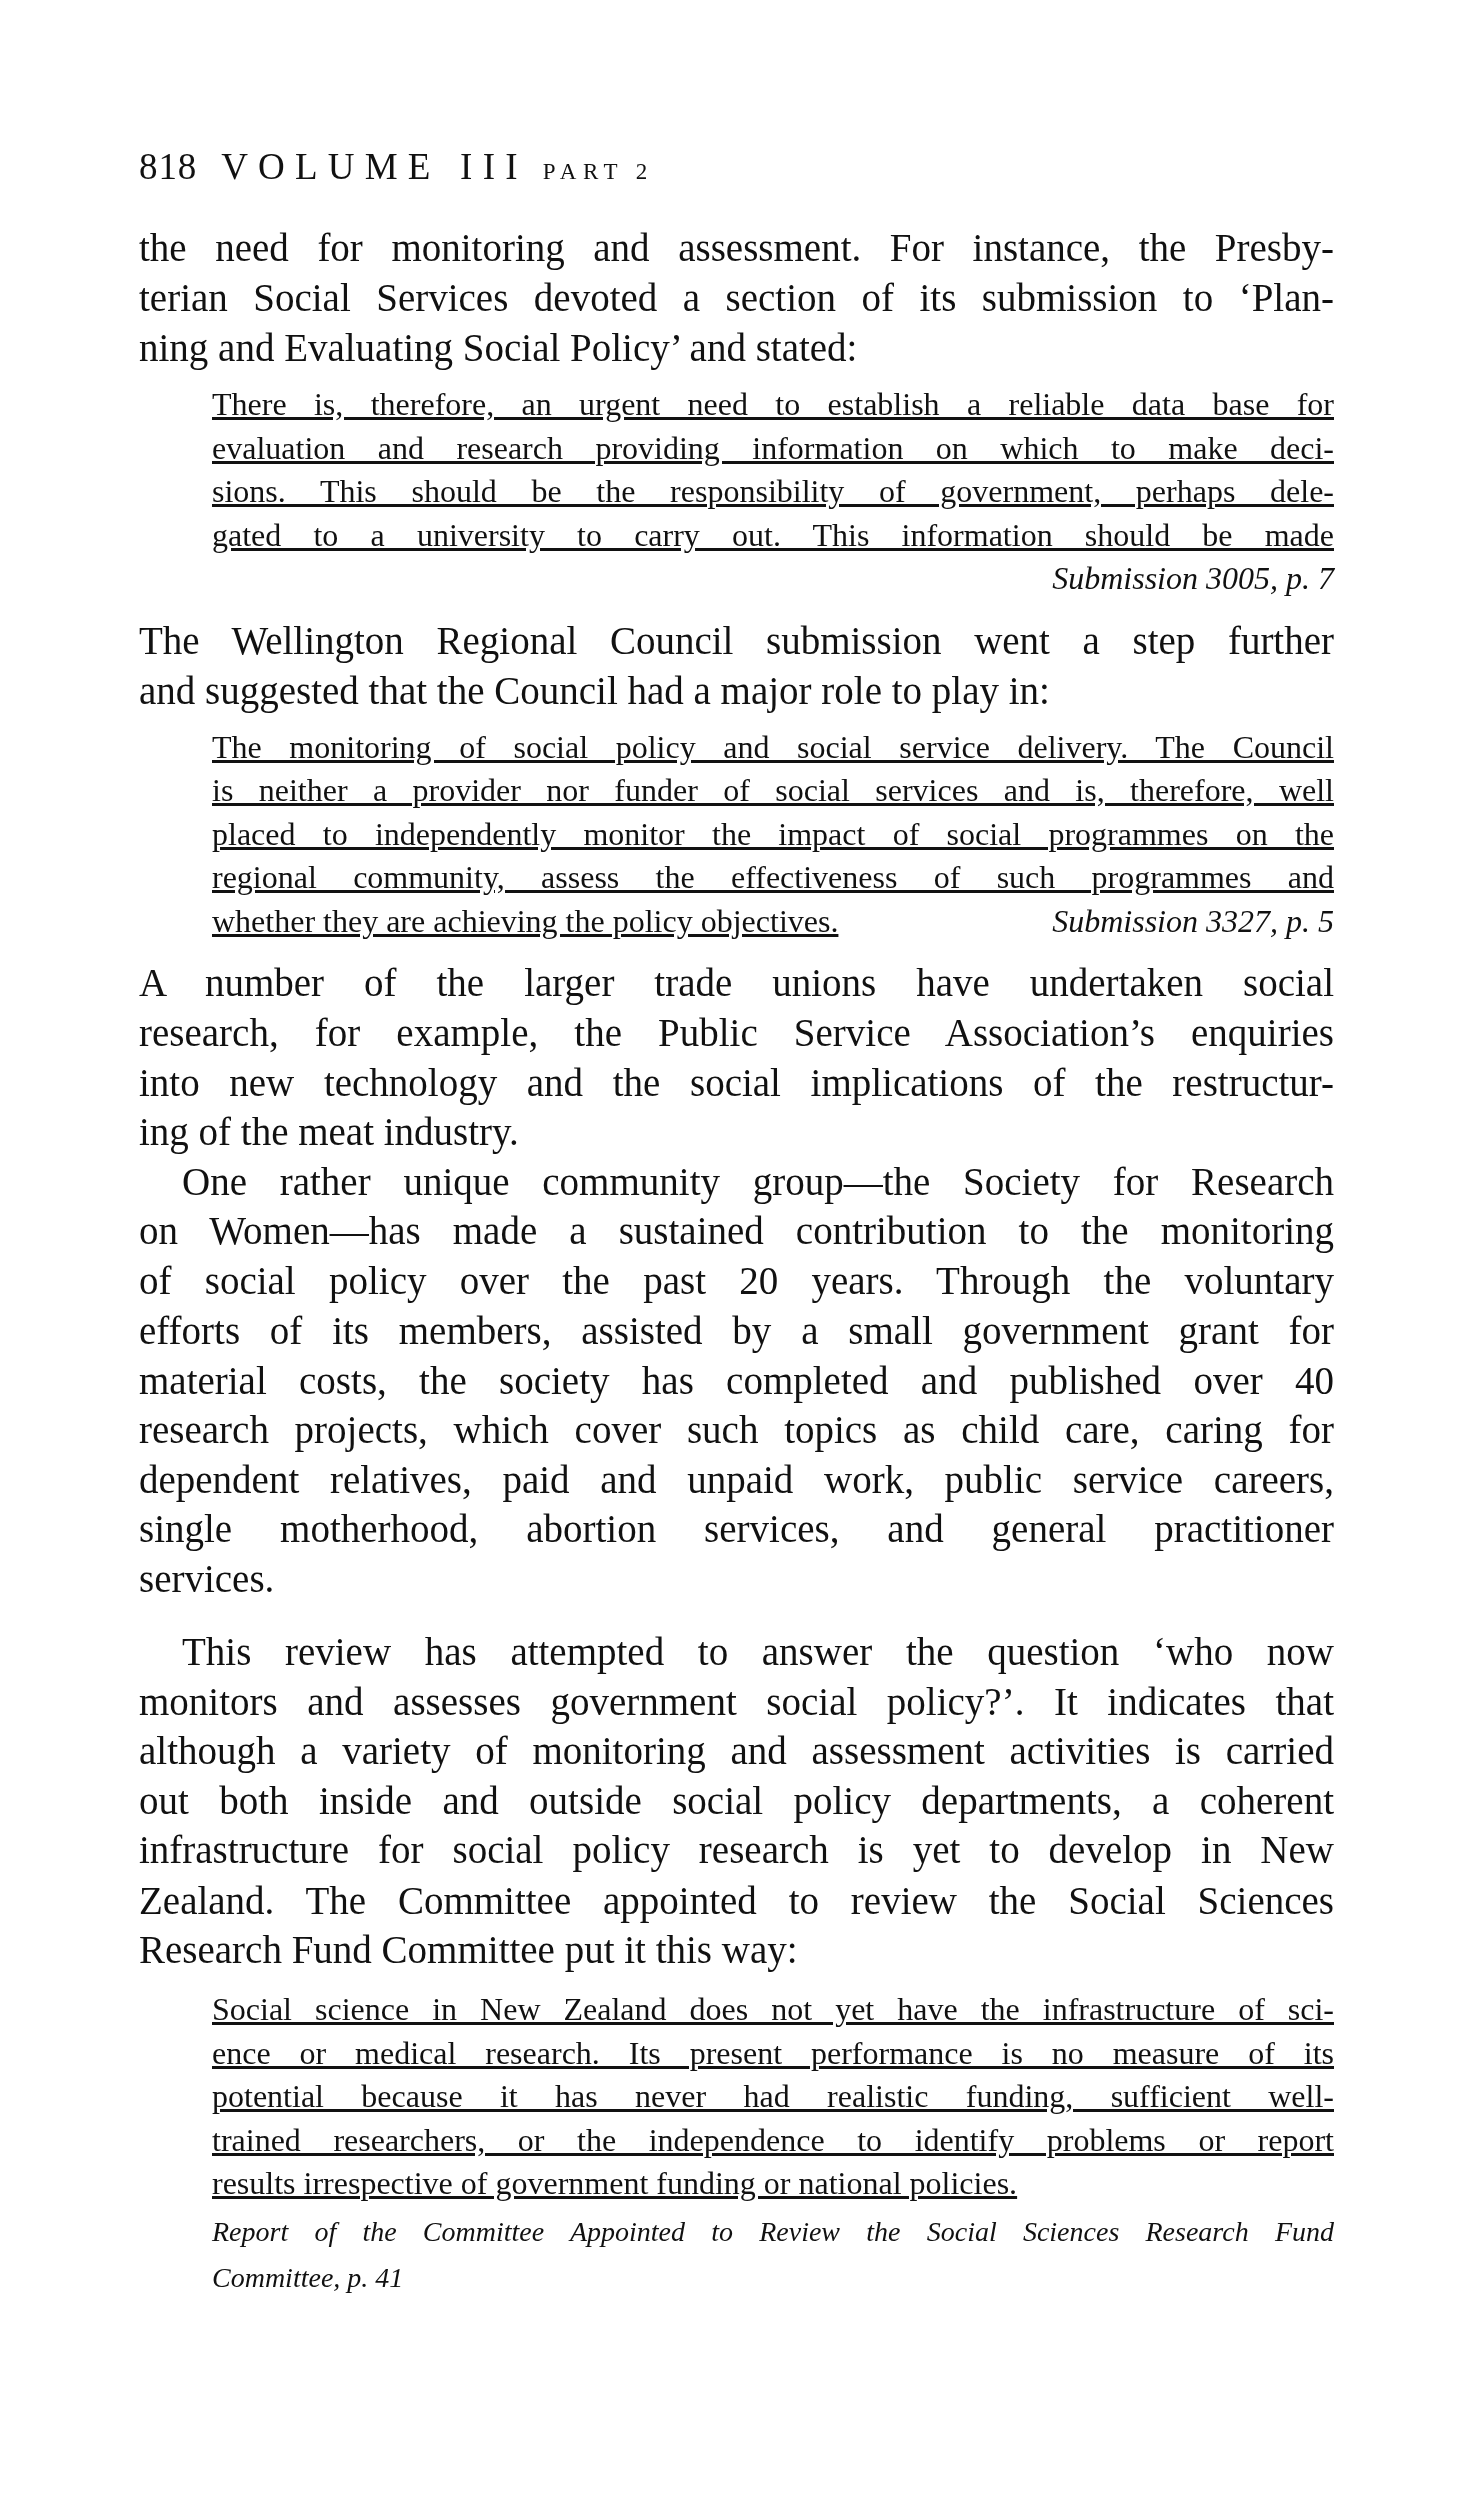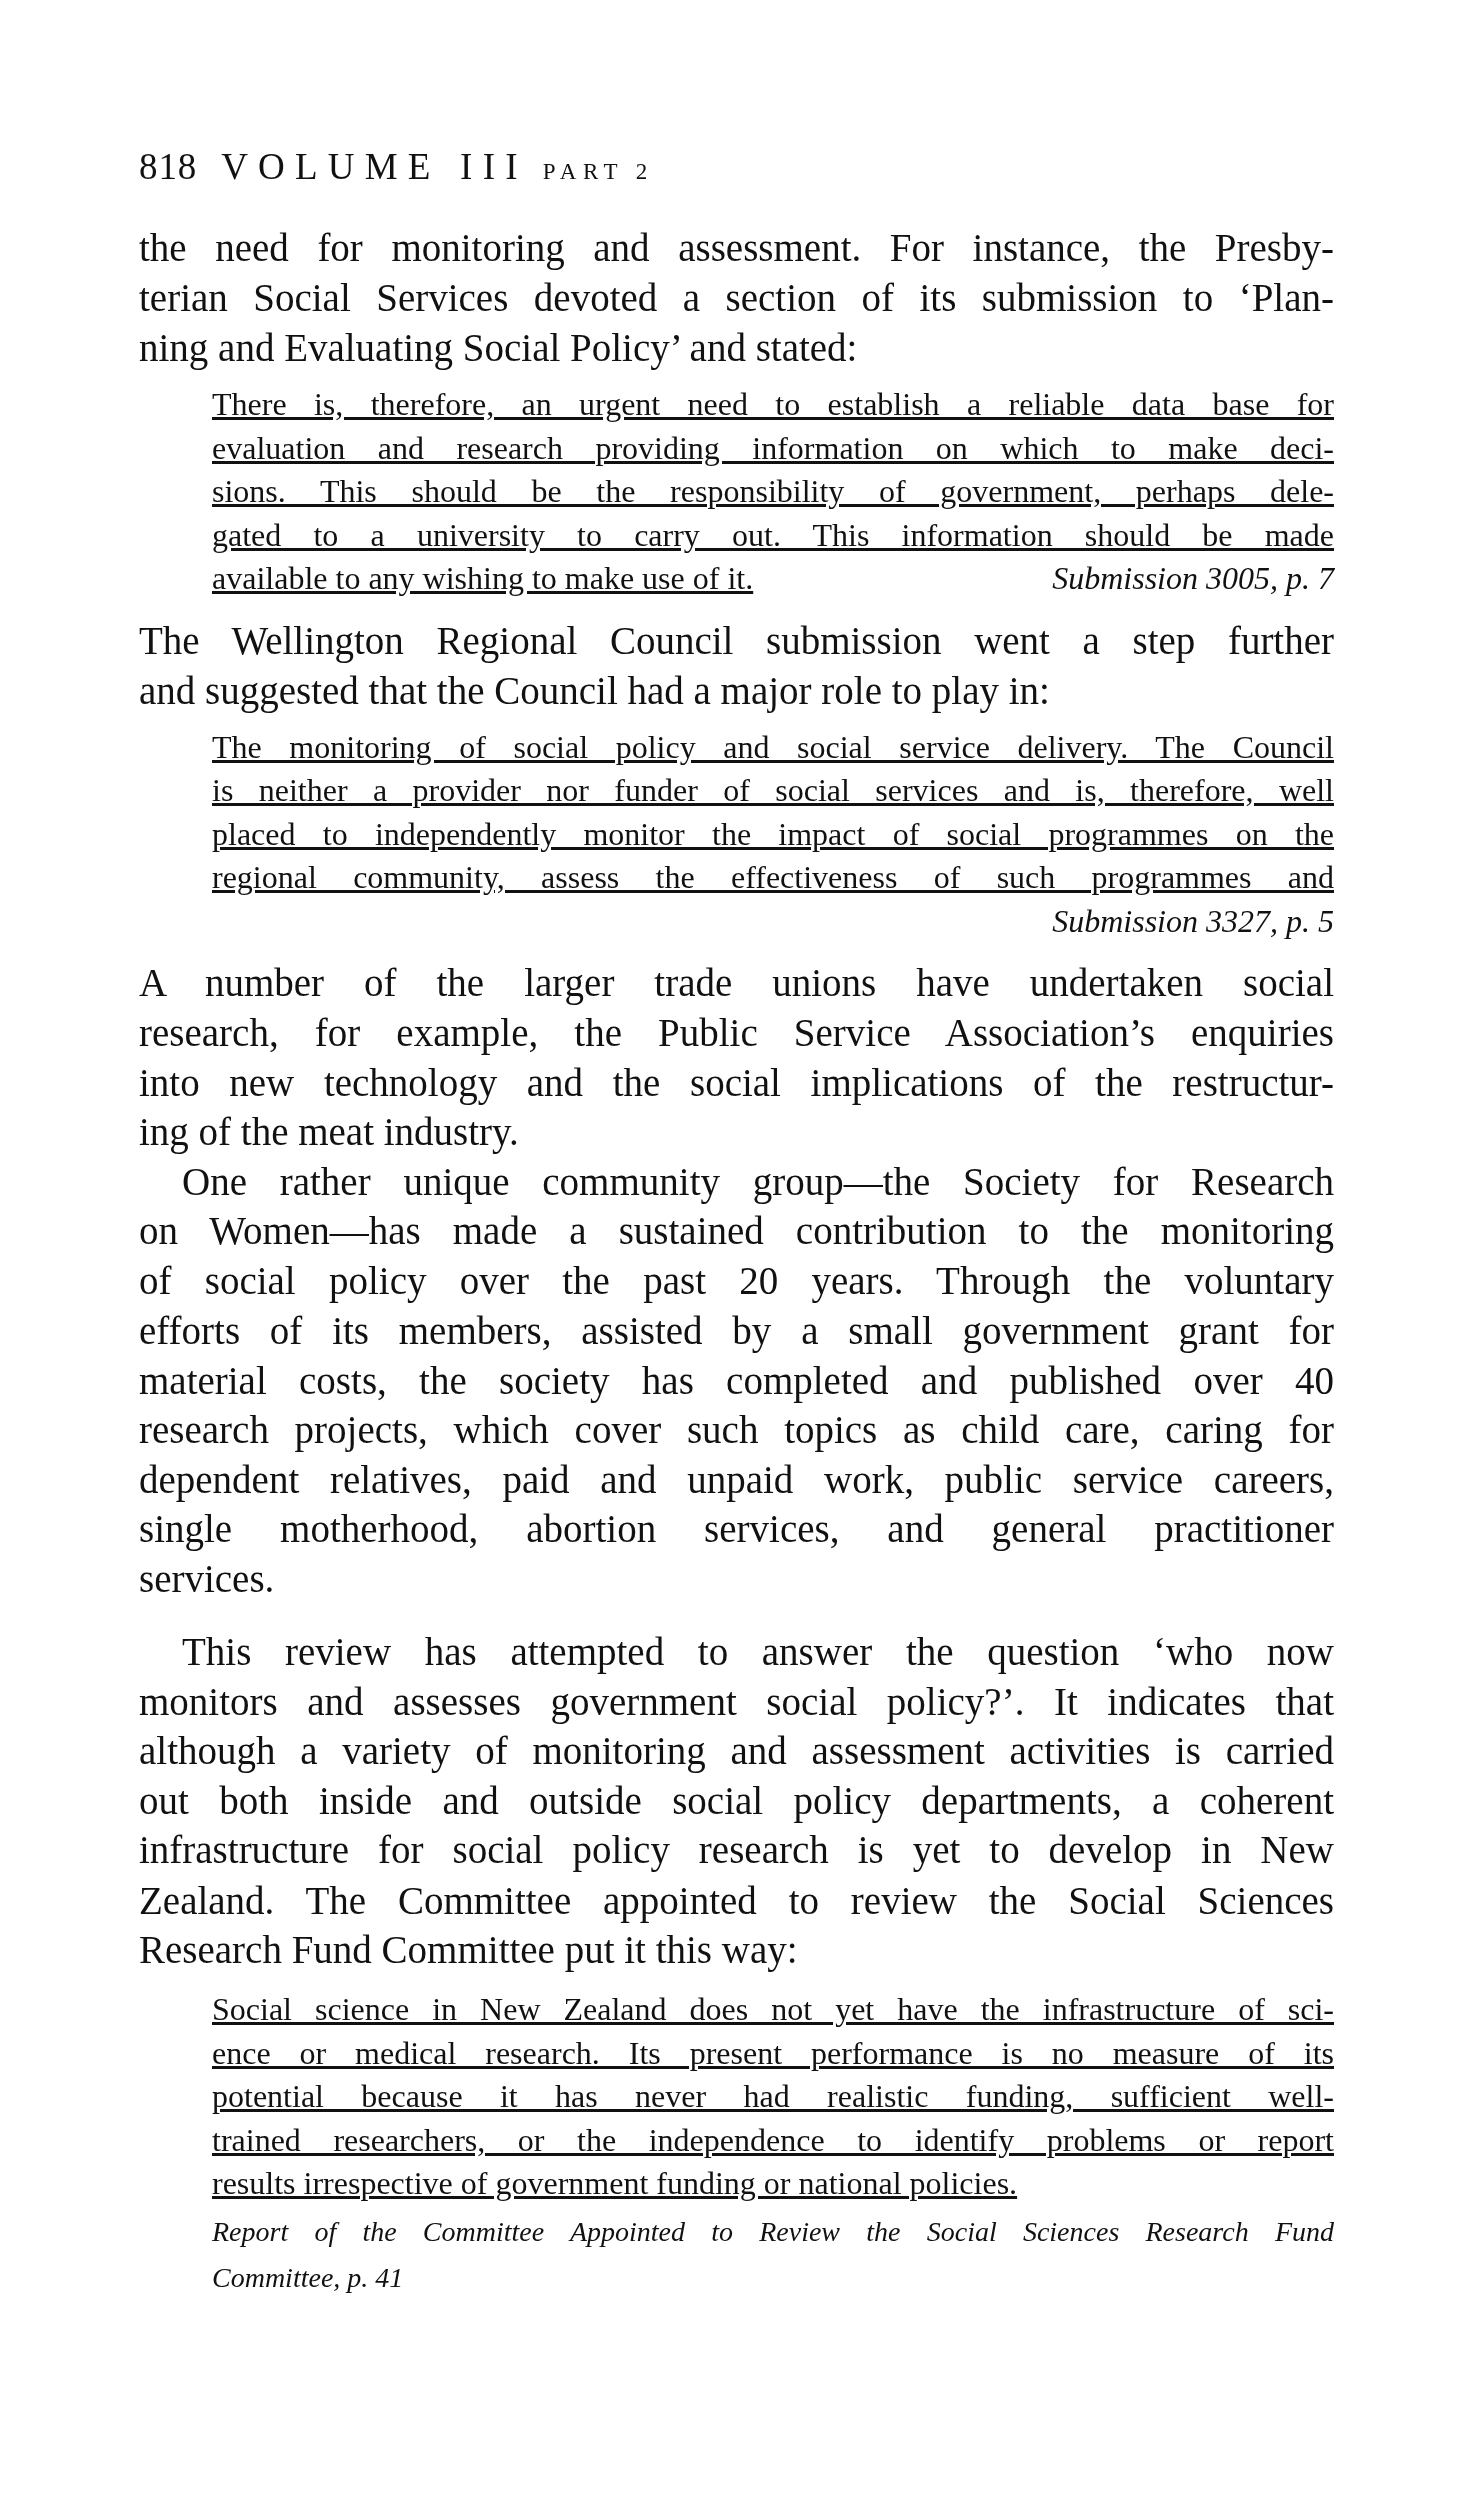--- a/index.html
+++ b/index.html
@@ -104,36 +104,36 @@
     <div class="line body-line" style="top:278px">terian Social Services devoted a section of its submission to ‘Plan-</div>
     <div class="line body-line last" style="top:328px">ning and Evaluating Social Policy’ and stated:</div>
   </div>
 
   <div>
     <div class="line quote-line" style="top:388px">There is, therefore, an urgent need to establish a reliable data base for</div>
     <div class="line quote-line" style="top:432px">evaluation and research providing information on which to make deci-</div>
     <div class="line quote-line" style="top:475px">sions. This should be the responsibility of government, perhaps dele-</div>
     <div class="line quote-line" style="top:519px">gated to a university to carry out. This information should be made</div>
     <div class="line quote-line last" style="top:562px">
-      <span>available to any wishing to make use of it.</span>
       <span class="cite">Submission 3005, p. 7</span>
     </div>
   </div>
 
   <div>
     <div class="line body-line" style="top:621px">The Wellington Regional Council submission went a step further</div>
     <div class="line body-line last" style="top:671px">and suggested that the Council had a major role to play in:</div>
   </div>
 
   <div>
     <div class="line quote-line" style="top:731px">The monitoring of social policy and social service delivery. The Council</div>
     <div class="line quote-line" style="top:774px">is neither a provider nor funder of social services and is, therefore, well</div>
     <div class="line quote-line" style="top:818px">placed to independently monitor the impact of social programmes on the</div>
     <div class="line quote-line" style="top:861px">regional community, assess the effectiveness of such programmes and</div>
     <div class="line quote-line last" style="top:905px">
+      <span>whether they are achieving the policy objectives.</span>
       <span class="cite">Submission 3327, p. 5</span>
     </div>
   </div>
 
   <div>
     <div class="line body-line" style="top:963px">A number of the larger trade unions have undertaken social</div>
     <div class="line body-line" style="top:1013px">research, for example, the Public Service Association’s enquiries</div>
     <div class="line body-line" style="top:1063px">into new technology and the social implications of the restructur-</div>
     <div class="line body-line last" style="top:1112px">ing of the meat industry.</div>
   </div>

